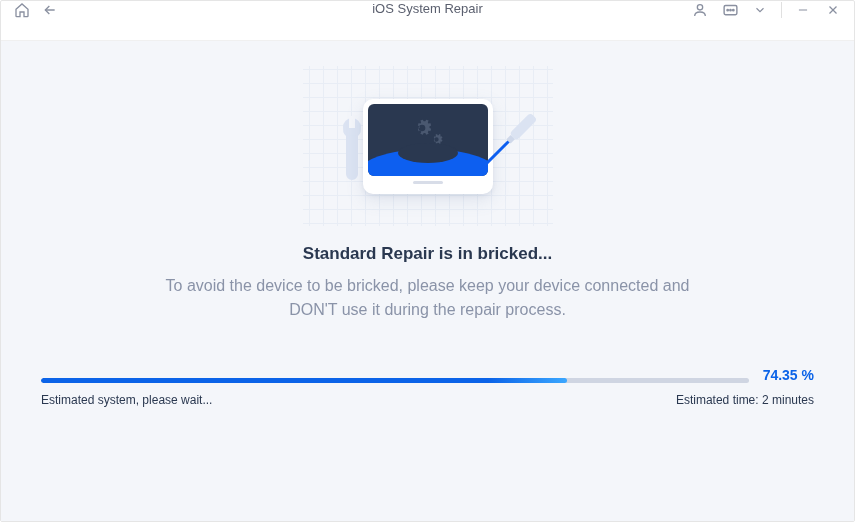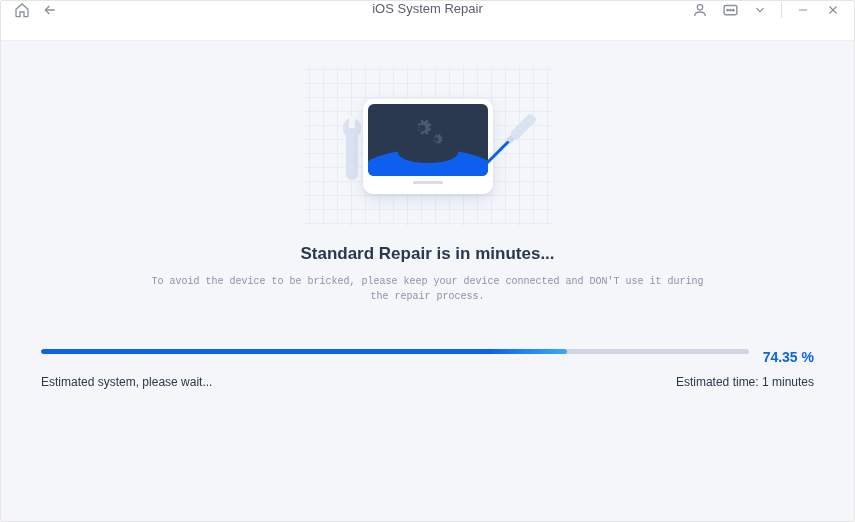--- a/index.html
+++ b/index.html
@@ -146,31 +146,30 @@
       transform: rotate(45deg);
     }
     .heading {
       color: #2a3850;
       font-size: 17px;
       font-weight: 700;
       margin-bottom: 10px;
     }
     .subtext {
       color: #8a93a8;
-      font-size: 10px;
+      font-size: 16px;
       text-align: center;
       max-width: 560px;
       line-height: 1.5;
       margin-bottom: 45px;
-      font-family: Liberation Mono, monospace;
     }
     .progress-row {
       width: 100%;
       display: flex;
-      align-items: flex-start;
+      align-items: flex-end;
       gap: 14px;
     }
     .progress-bar {
       flex: 1;
       height: 5px;
       background: #cfd5e2;
       border-radius: 3px;
       overflow: hidden;
       position: relative;
     }
@@ -276,27 +275,27 @@
     <span class="screwdriver-wrap">
       <svg width="26" height="78" viewBox="0 0 26 78">
         <rect x="8" y="0" width="10" height="30" rx="4" fill="#dbe3f2"></rect>
         <rect x="10" y="30" width="6" height="6" fill="#cfd8ea"></rect>
         <rect x="11.5" y="36" width="3" height="34" fill="#0d5ff0"></rect>
         <polygon points="11.5,70 14.5,70 13,76" fill="#0d5ff0"></polygon>
       </svg>
     </span>
   </div>
 
-  <div class="heading">Standard Repair is in minutes...</div>
+  <div class="heading">Standard Repair is in bricked...</div>
   <div class="subtext">To avoid the device to be bricked, please keep your device connected and DON'T use it during the repair process.</div>
 
   <div class="progress-row">
     <div class="progress-bar">
       <div class="progress-fill" style="width: 74.35%;"></div>
     </div>
     <div class="progress-pct">74.35 %</div>
   </div>
 
   <div class="status-row">
     <div>Estimated system, please wait...</div>
-    <div>Estimated time: 1 minutes</div>
+    <div>Estimated time: 2 minutes</div>
   </div>
 </div>
 
 </body></html>

